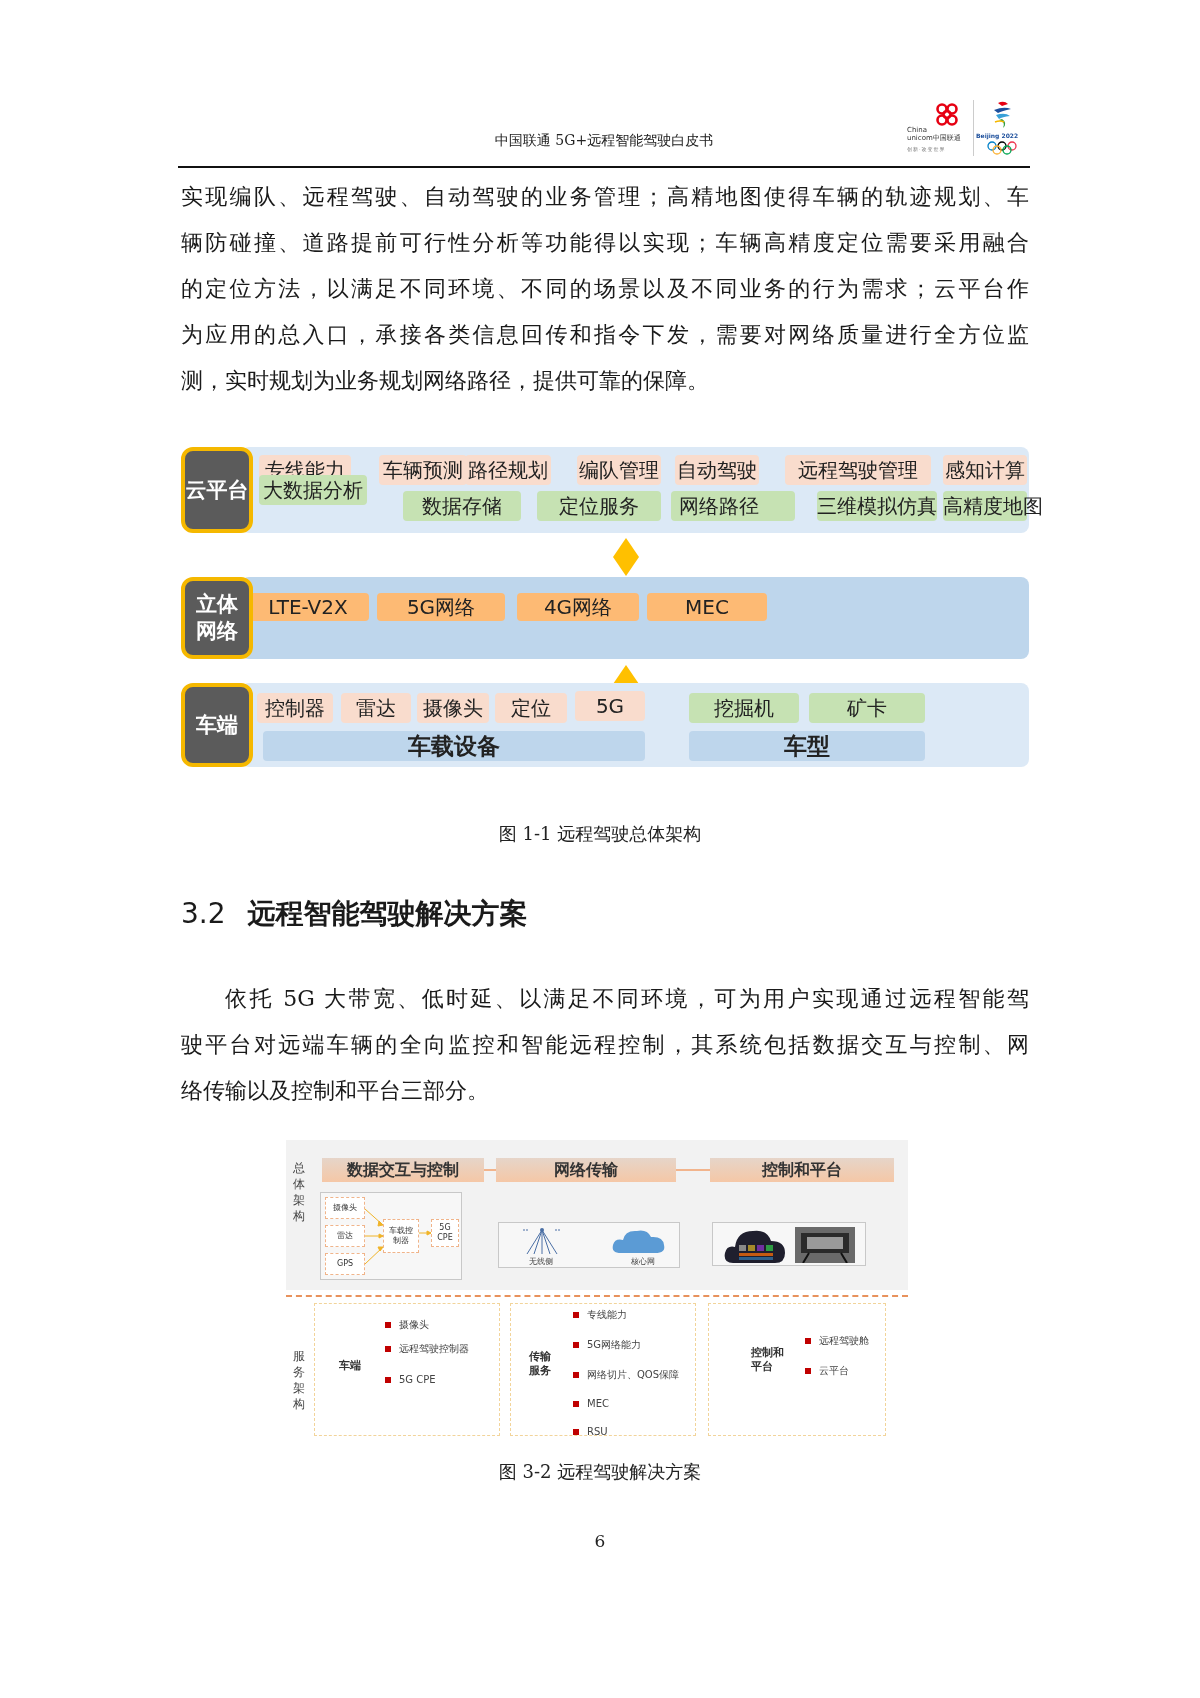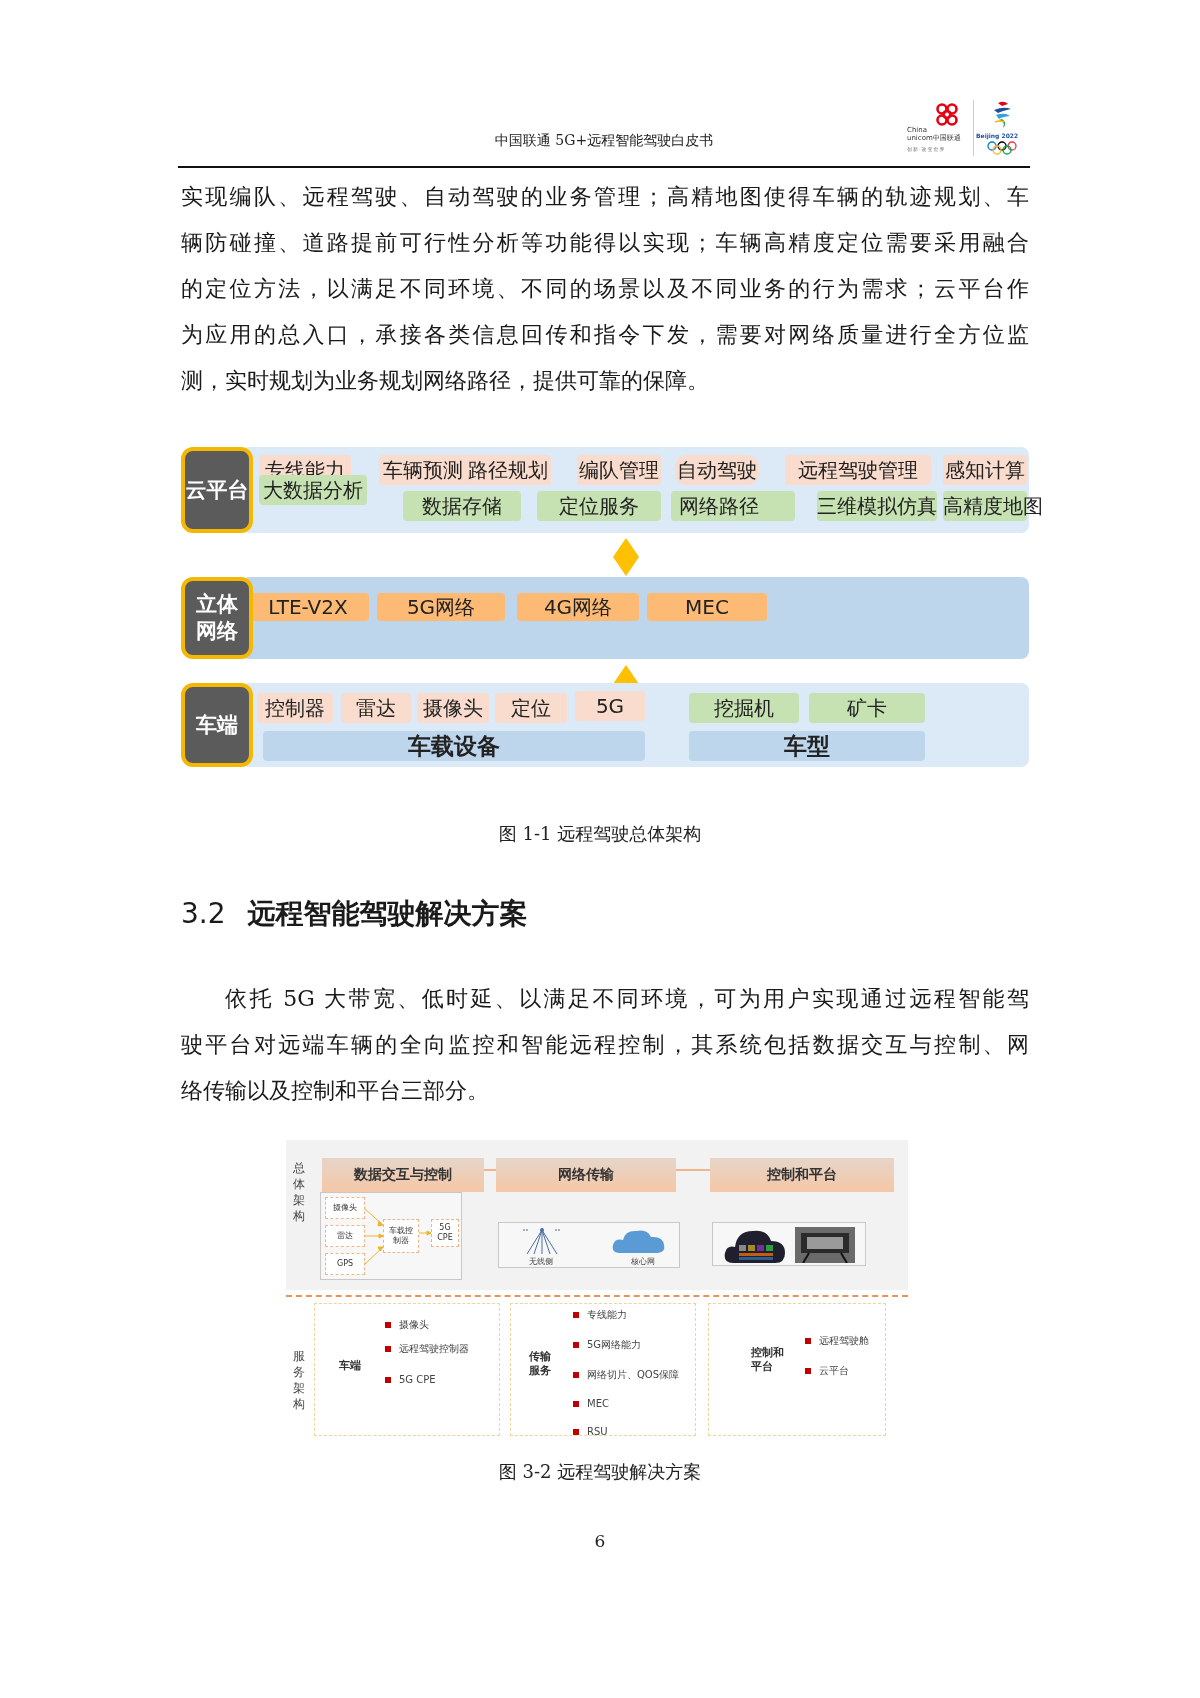--- a/index.html
+++ b/index.html
@@ -42,21 +42,21 @@
   .caption { position: absolute; left: 0; width: 1200px; text-align: center; font-size: 18px; color: #222; font-family: "DejaVu Serif", serif; }
 
   .section-heading { position: absolute; left: 181px; top: 895px; font-size: 28px; color: #1a1a1a; font-family: "DejaVu Sans", sans-serif; white-space: nowrap; }
   .section-heading .num { margin-right: 22px; font-family: "DejaVu Sans", sans-serif; font-weight: normal; }
   .section-heading .title { font-weight: bold; }
 
   
   .fig2 { position: absolute; left: 284px; top: 1140px; width: 630px; height: 305px; font-family: "DejaVu Sans", sans-serif; }
   .f2-top { position: absolute; left: 2px; top: 0; width: 622px; height: 150px; background: #f2f2f2; }
   .vert-label { position: absolute; width: 16px; font-size: 12px; line-height: 16px; color: #444; text-align: center; }
-  .phase { position: absolute; top: 18px; height: 34px; background: linear-gradient(#e6d5c9, #f5c7a6); display: flex; align-items: center; justify-content: center; font-size: 14px; font-weight: bold; color: #333; }
+  .phase { position: absolute; top: 18px; height: 24px; background: linear-gradient(#e6d5c9, #f5c7a6); display: flex; align-items: center; justify-content: center; font-size: 16px; font-weight: bold; color: #333; }
   .phase-link { position: absolute; top: 29px; height: 2px; background: #f2b48c; }
   .panel { position: absolute; border: 1px solid #c8c8c8; background: #f7f7f7; }
   .mini { position: absolute; border: 1px dashed #f0b48a; background: #fff; font-size: 8px; color: #333; display: flex; align-items: center; justify-content: center; text-align: center; line-height: 10px; }
   .dash-sep { position: absolute; left: 2px; top: 155px; width: 622px; height: 0; border-top: 2px dashed #e8925c; }
   .svc-box { position: absolute; top: 163px; height: 133px; border: 1px dashed #f2d49a; }
   .svc-title { position: absolute; font-size: 11px; font-weight: bold; color: #333; line-height: 14px; }
   .svc-item { position: absolute; font-size: 10px; color: #444; white-space: nowrap; display: flex; align-items: center; }
   .bullet { display: inline-block; width: 6px; height: 6px; background: #c00000; margin-right: 8px; }
   .img-label { position: absolute; font-size: 8px; color: #444; }
 
@@ -118,21 +118,21 @@
 
 <div class="fig1">
 
   <div class="tier" style="top: 2px; height: 86px;">
     <div class="tier-bg" style="background:#dce9f6;"></div>
     <div class="tier-label">云平台</div>
     <div class="chip pink" style="left:78px; top:8px; width:92px;">专线能力</div>
     <div class="chip pink" style="left:182px; top:8px; width:88px;margin-left:16px;">车辆预测</div>
     <div class="chip pink" style="left:284px; top:8px; width:86px;">路径规划</div>
     <div class="chip pink" style="left:396px; top:8px; width:84px;">编队管理</div>
-    <div class="chip pink" style="left:494px; top:8px; width:84px;border-radius:12px;">自动驾驶</div>
+    <div class="chip pink" style="left:494px; top:8px; width:84px;">自动驾驶</div>
     <div class="chip pink" style="left:604px; top:8px; width:146px;">远程驾驶管理</div>
     <div class="chip pink" style="left:762px; top:8px; width:84px;">感知计算</div>
 
     <div class="chip green" style="left:78px; top:28px; width:108px;">大数据分析</div>
     <div class="chip green" style="left:222px; top:44px; width:118px;">数据存储</div>
     <div class="chip green" style="left:356px; top:44px; width:124px;">定位服务</div>
     <div class="chip green" style="left:490px; top:44px; width:124px; justify-content:flex-start; padding-left:8px;">网络路径</div>
     <div class="chip green" style="left:636px; top:44px; width:120px;">三维模拟仿真</div>
     <div class="chip green" style="left:762px; top:44px; width:84px; justify-content:flex-start; ">高精度地图</div>
   </div>

